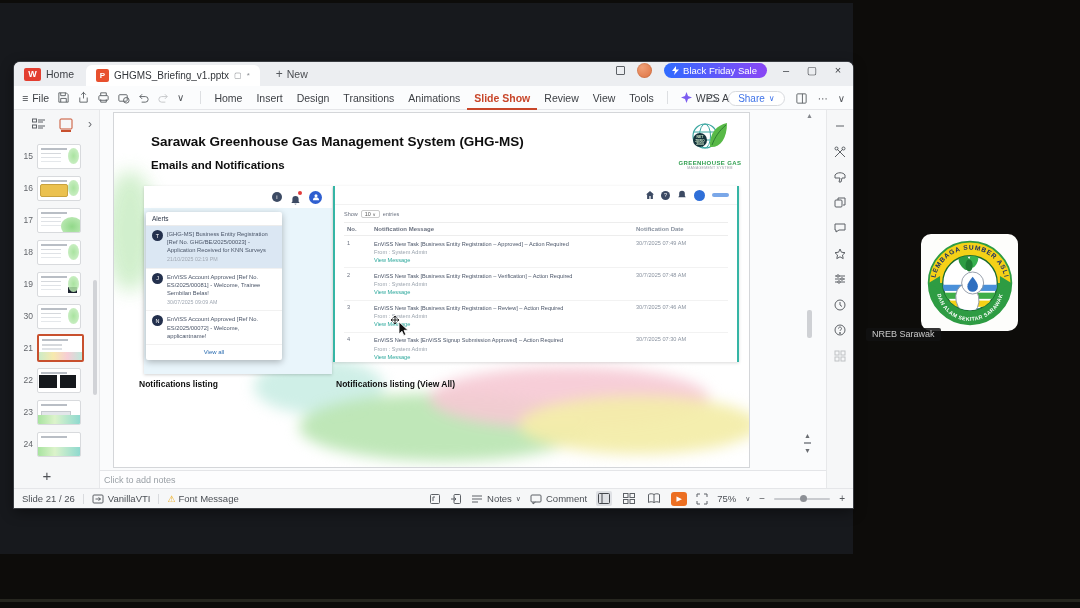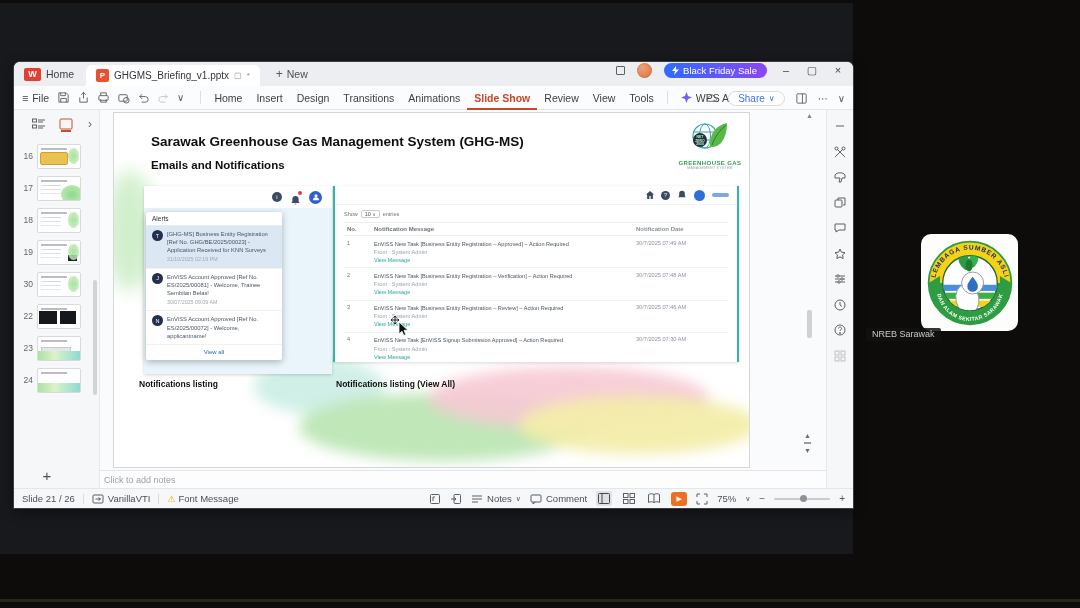--- a/index.html
+++ b/index.html
@@ -274,20 +274,28 @@
               <rect x="0.5" y="7" width="4" height="3"></rect>
               <path d="M6 8h7M6 10h5"></path>
             </svg>
           <svg class="ph-ic ph-slide sel" viewBox="0 0 14 12" fill="none" stroke="#c8502e">
               <rect x="1" y="1" width="12" height="10" rx="1"></rect>
             </svg>
           <span class="ph-chev">›</span>
         </div>
         <div class="thumb-list" id="thumb-list">
             <div class="thumb-row">
+              <span class="thumb-num">15</span>
+              <span class="thumb-box">
+                <i class="d-title"></i>
+                <i class="d-lines"></i>
+                <i class="d-green"></i>
+              </span>
+            </div>
+            <div class="thumb-row">
               <span class="thumb-num">16</span>
               <span class="thumb-box">
                 <i class="d-title"></i>
                 <i class="d-yellow"></i>
                 <i class="d-green"></i>
               </span>
             </div>
             <div class="thumb-row">
               <span class="thumb-num">17</span>
               <span class="thumb-box">
@@ -312,20 +320,28 @@
                 <i class="d-darksm"></i>
                 <i class="d-green"></i>
               </span>
             </div>
             <div class="thumb-row">
               <span class="thumb-num">30</span>
               <span class="thumb-box">
                 <i class="d-title"></i>
                 <i class="d-lines"></i>
                 <i class="d-green"></i>
+              </span>
+            </div>
+            <div class="thumb-row sel">
+              <span class="thumb-num">21</span>
+              <span class="thumb-box">
+                <i class="d-title"></i>
+                <i class="d-lines"></i>
+                <i class="d-wave-pastel"></i>
               </span>
             </div>
             <div class="thumb-row">
               <span class="thumb-num">22</span>
               <span class="thumb-box">
                 <i class="d-title"></i>
                 <i class="d-dark1"></i>
                 <i class="d-dark2"></i>
               </span>
             </div>

